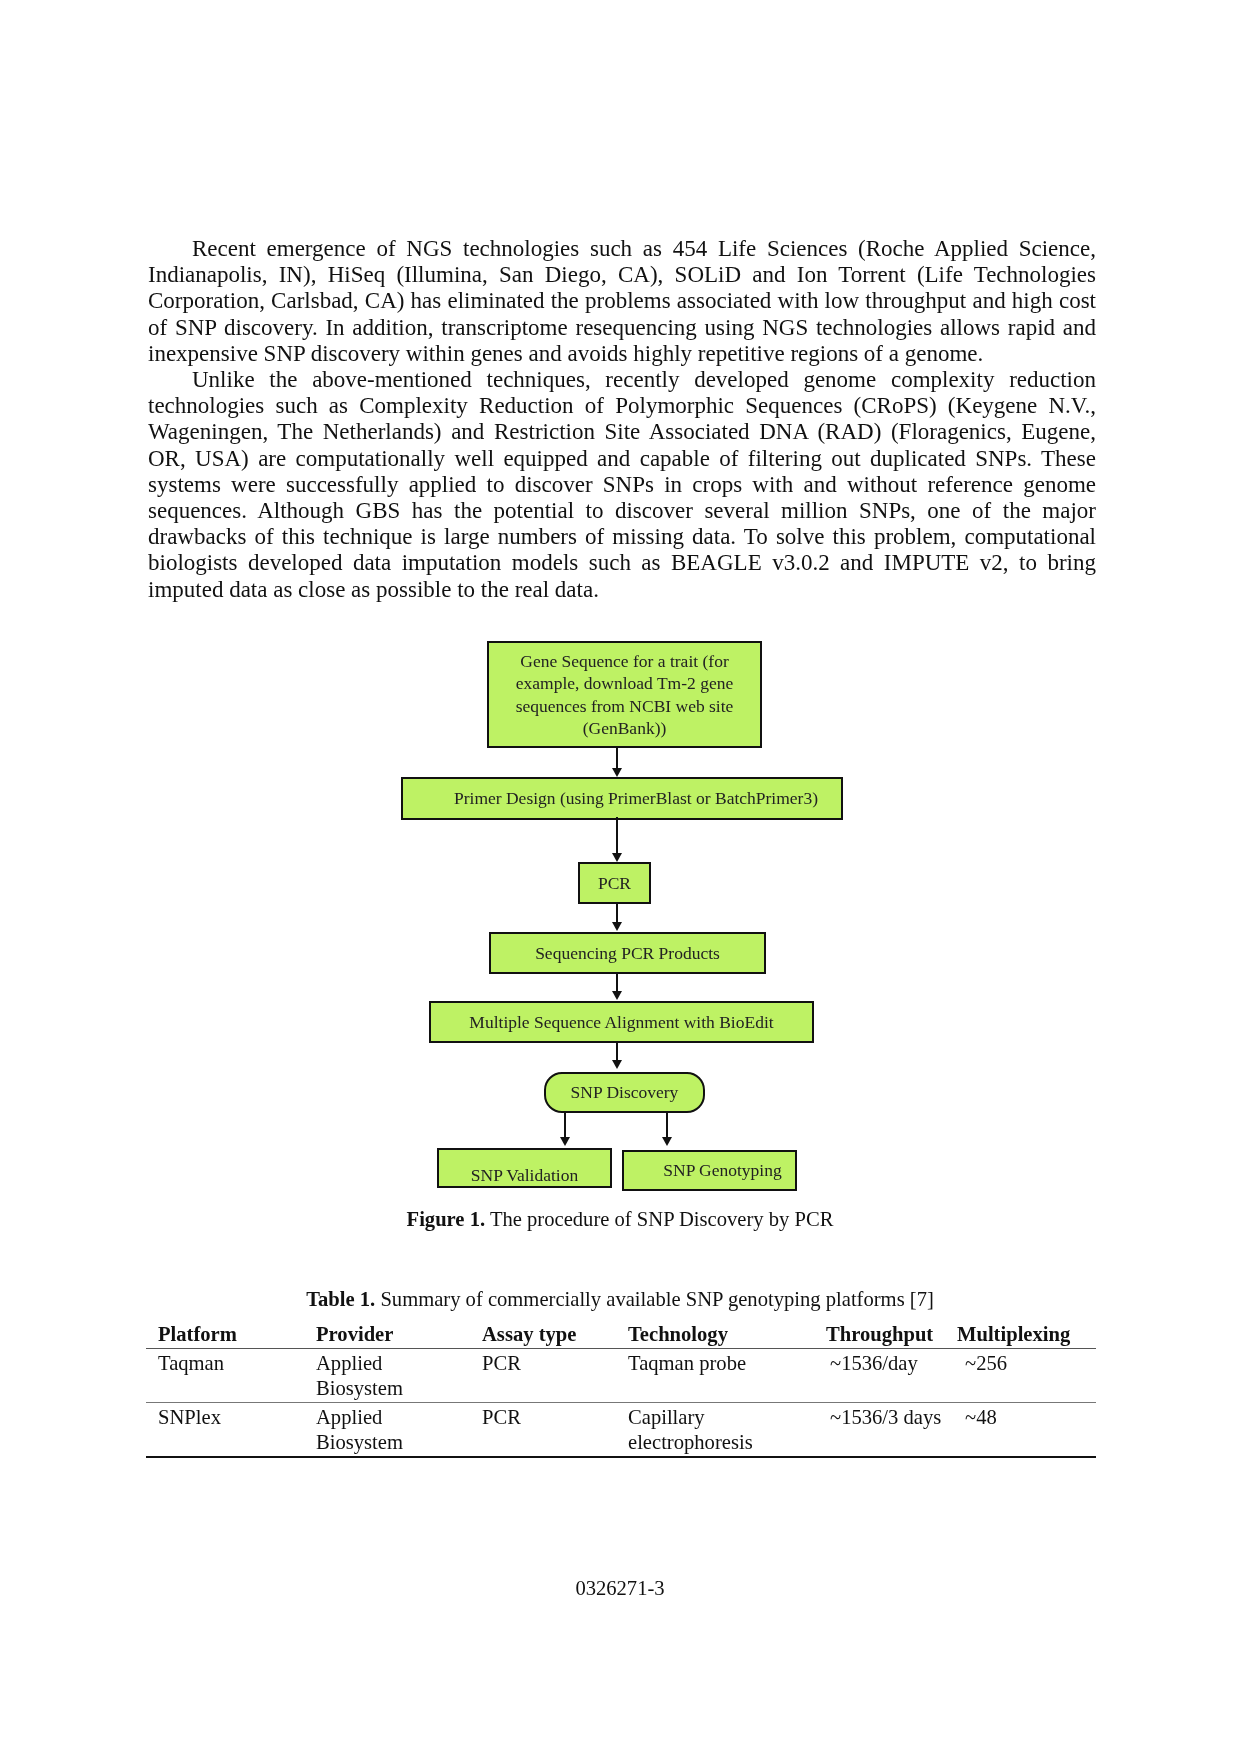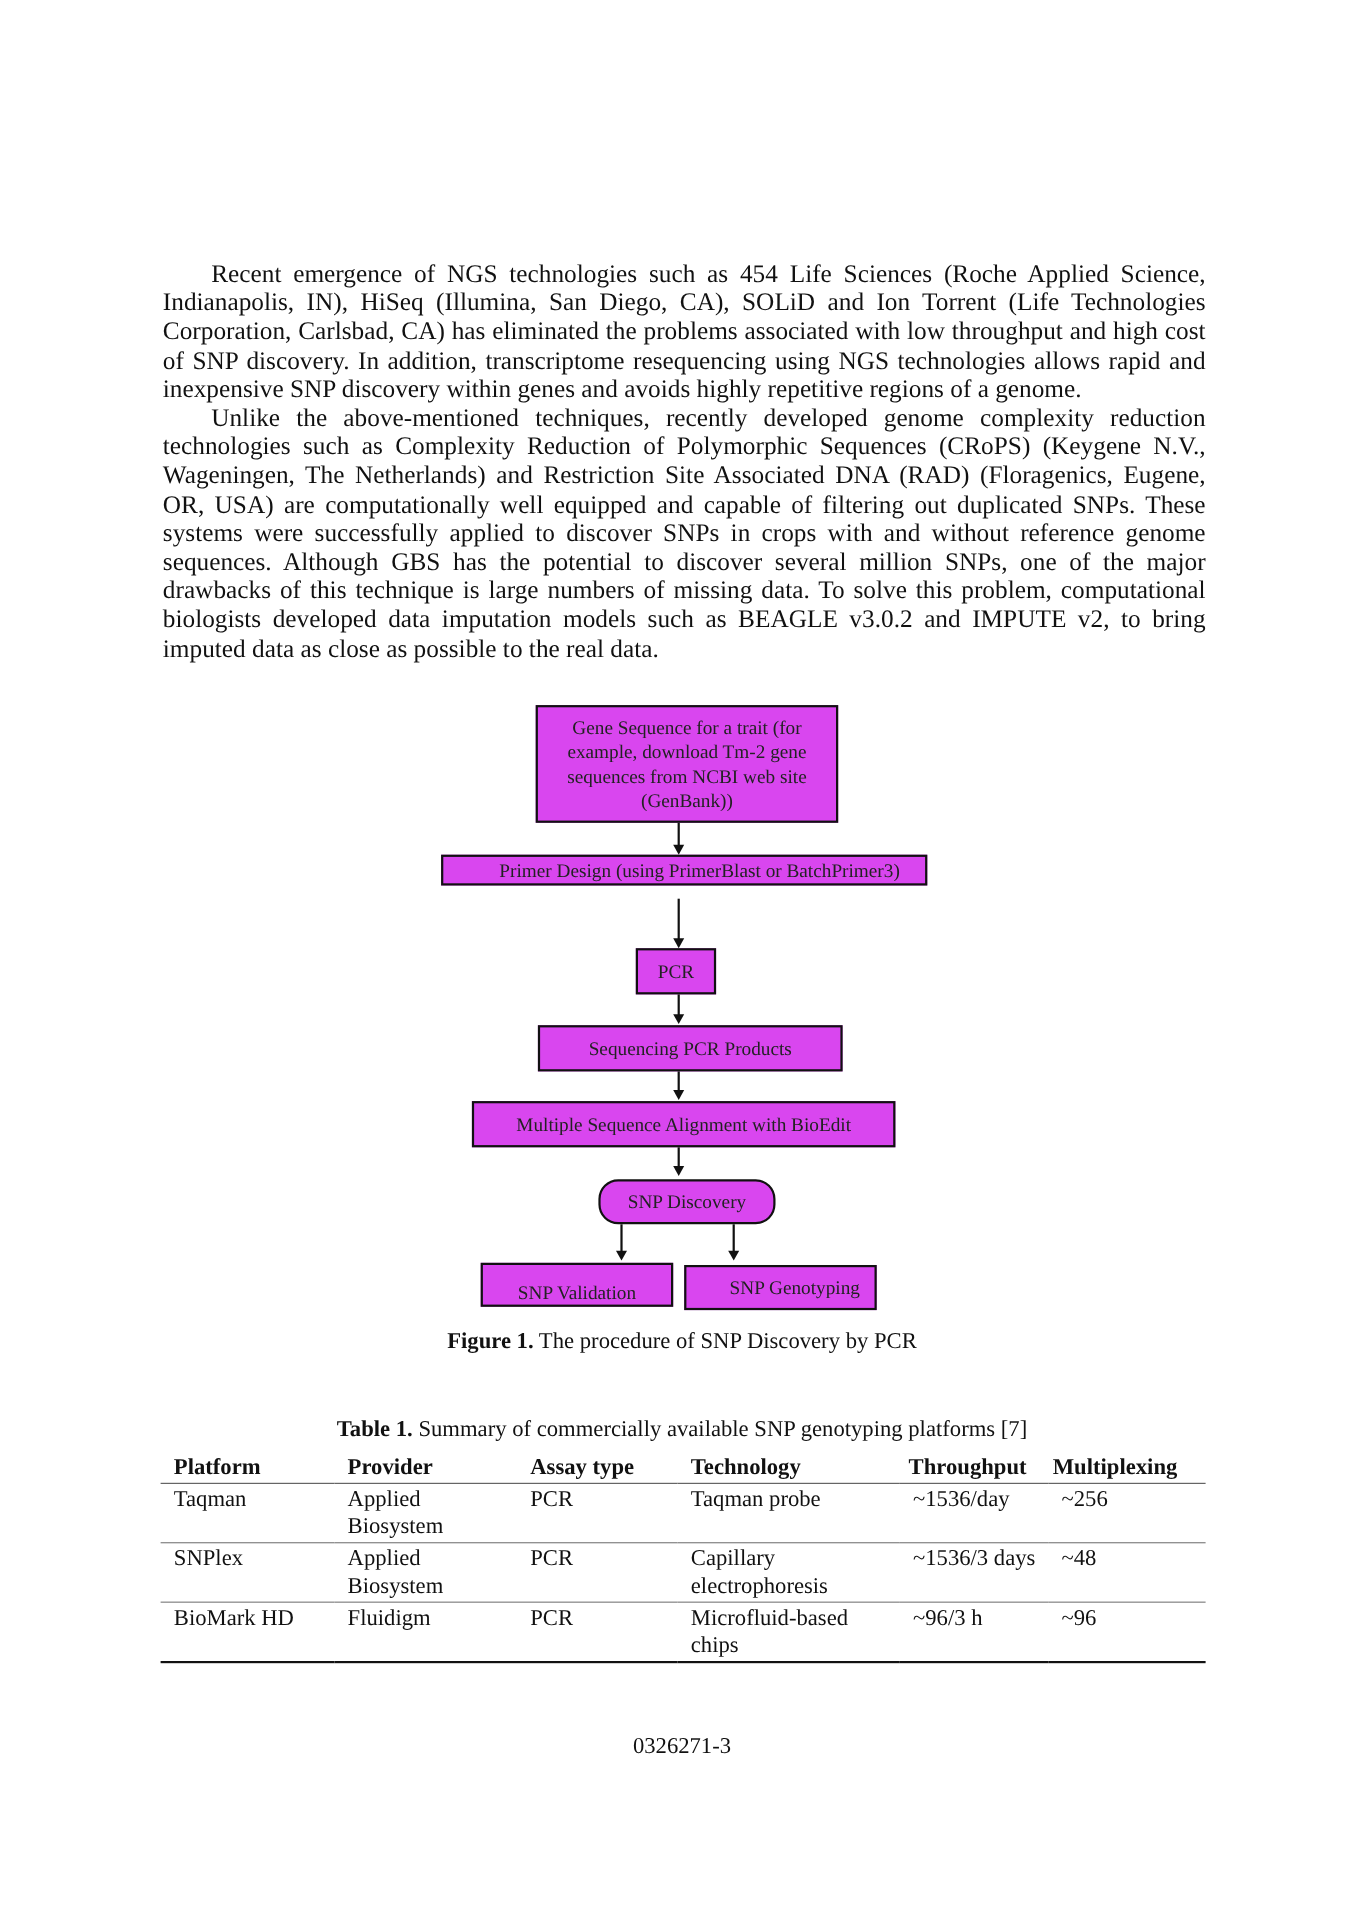--- a/index.html
+++ b/index.html
@@ -7,21 +7,21 @@
          font-family: "Liberation Serif", "DejaVu Serif", serif; color: #111; }
 
   .body-text { position: absolute; left: 148px; width: 948px; top: 236px;
                font-size: 23px; line-height: 26.2px; text-align: justify; }
   .body-text p { margin: 0; text-indent: 44px; }
 
   
   .fc { position: absolute; left: 0; top: 0; width: 1240px; height: 1754px; pointer-events: none; }
   .box { position: absolute; border: 2.5px solid #111; box-sizing: border-box;
          display: flex; align-items: center; justify-content: center; text-align: center;
-         font-size: 17.5px; line-height: 22.5px; color: #222; background: #d946ef; pointer-events: auto; }
+         font-size: 17.5px; line-height: 22.5px; color: #222; background: #bef264; pointer-events: auto; }
   .line { position: absolute; width: 2px; background: #111; }
   .arrowhead { position: absolute; width: 0; height: 0;
                border-left: 5px solid transparent; border-right: 5px solid transparent;
                border-top: 9px solid #111; }
 
   .fig-caption { position: absolute; top: 1208px; left: 0; width: 1240px; text-align: center;
                  font-size: 20.6px; }
   .fig-caption b, .tbl-caption b { font-weight: bold; }
 
   .tbl-caption { position: absolute; top: 1288px; left: 0; width: 1240px; text-align: center;
@@ -46,21 +46,21 @@
   <p>Unlike the above-mentioned techniques, recently developed genome complexity reduction technologies such as Complexity Reduction of Polymorphic Sequences (CRoPS) (Keygene N.V., Wageningen, The Netherlands) and Restriction Site Associated DNA (RAD) (Floragenics, Eugene, OR, USA) are computationally well equipped and capable of filtering out duplicated SNPs. These systems were successfully applied to discover SNPs in crops with and without reference genome sequences. Although GBS has the potential to discover several million SNPs, one of the major drawbacks of this technique is large numbers of missing data. To solve this problem, computational biologists developed data imputation models such as BEAGLE v3.0.2 and IMPUTE v2, to bring imputed data as close as possible to the real data.</p>
 </div>
 
 <div class="fc">
   <div class="box" style="left:487px; top:641px; width:275px; height:107px; padding:0 18px;">
     <span>Gene Sequence for a trait (for example, download Tm-2 gene sequences from NCBI web site (GenBank))</span>
   </div>
   <div class="line" style="left:616px; top:748px; height:22px;"></div>
   <div class="arrowhead" style="left:612px; top:768px;"></div>
 
-  <div class="box" style="left:401px; top:777px; width:442px; height:28px;padding-left:28px;">
+  <div class="box" style="left:401px; top:777px; width:442px; height:43px;padding-left:28px;">
     <span>Primer Design (using PrimerBlast or BatchPrimer3)</span>
   </div>
   <div class="line" style="left:616px; top:817px; height:38px;"></div>
   <div class="arrowhead" style="left:612px; top:853px;"></div>
 
   <div class="box" style="left:578px; top:862px; width:73px; height:42px;">
     <span>PCR</span>
   </div>
   <div class="line" style="left:616px; top:904px; height:20px;"></div>
   <div class="arrowhead" style="left:612px; top:922px;"></div>
@@ -130,24 +130,16 @@
       <td>~256</td>
     </tr>
     <tr>
       <td>SNPlex</td>
       <td>Applied Biosystem</td>
       <td>PCR</td>
       <td>Capillary electrophoresis</td>
       <td>~1536/3 days</td>
       <td>~48</td>
     </tr>
-    <tr>
-      <td>BioMark HD</td>
-      <td>Fluidigm</td>
-      <td>PCR</td>
-      <td>Microfluid-based chips</td>
-      <td>~96/3 h</td>
-      <td>~96</td>
-    </tr>
   </tbody>
 </table>
 
 <div class="page-num">0326271-3</div>
 
 </body></html>

